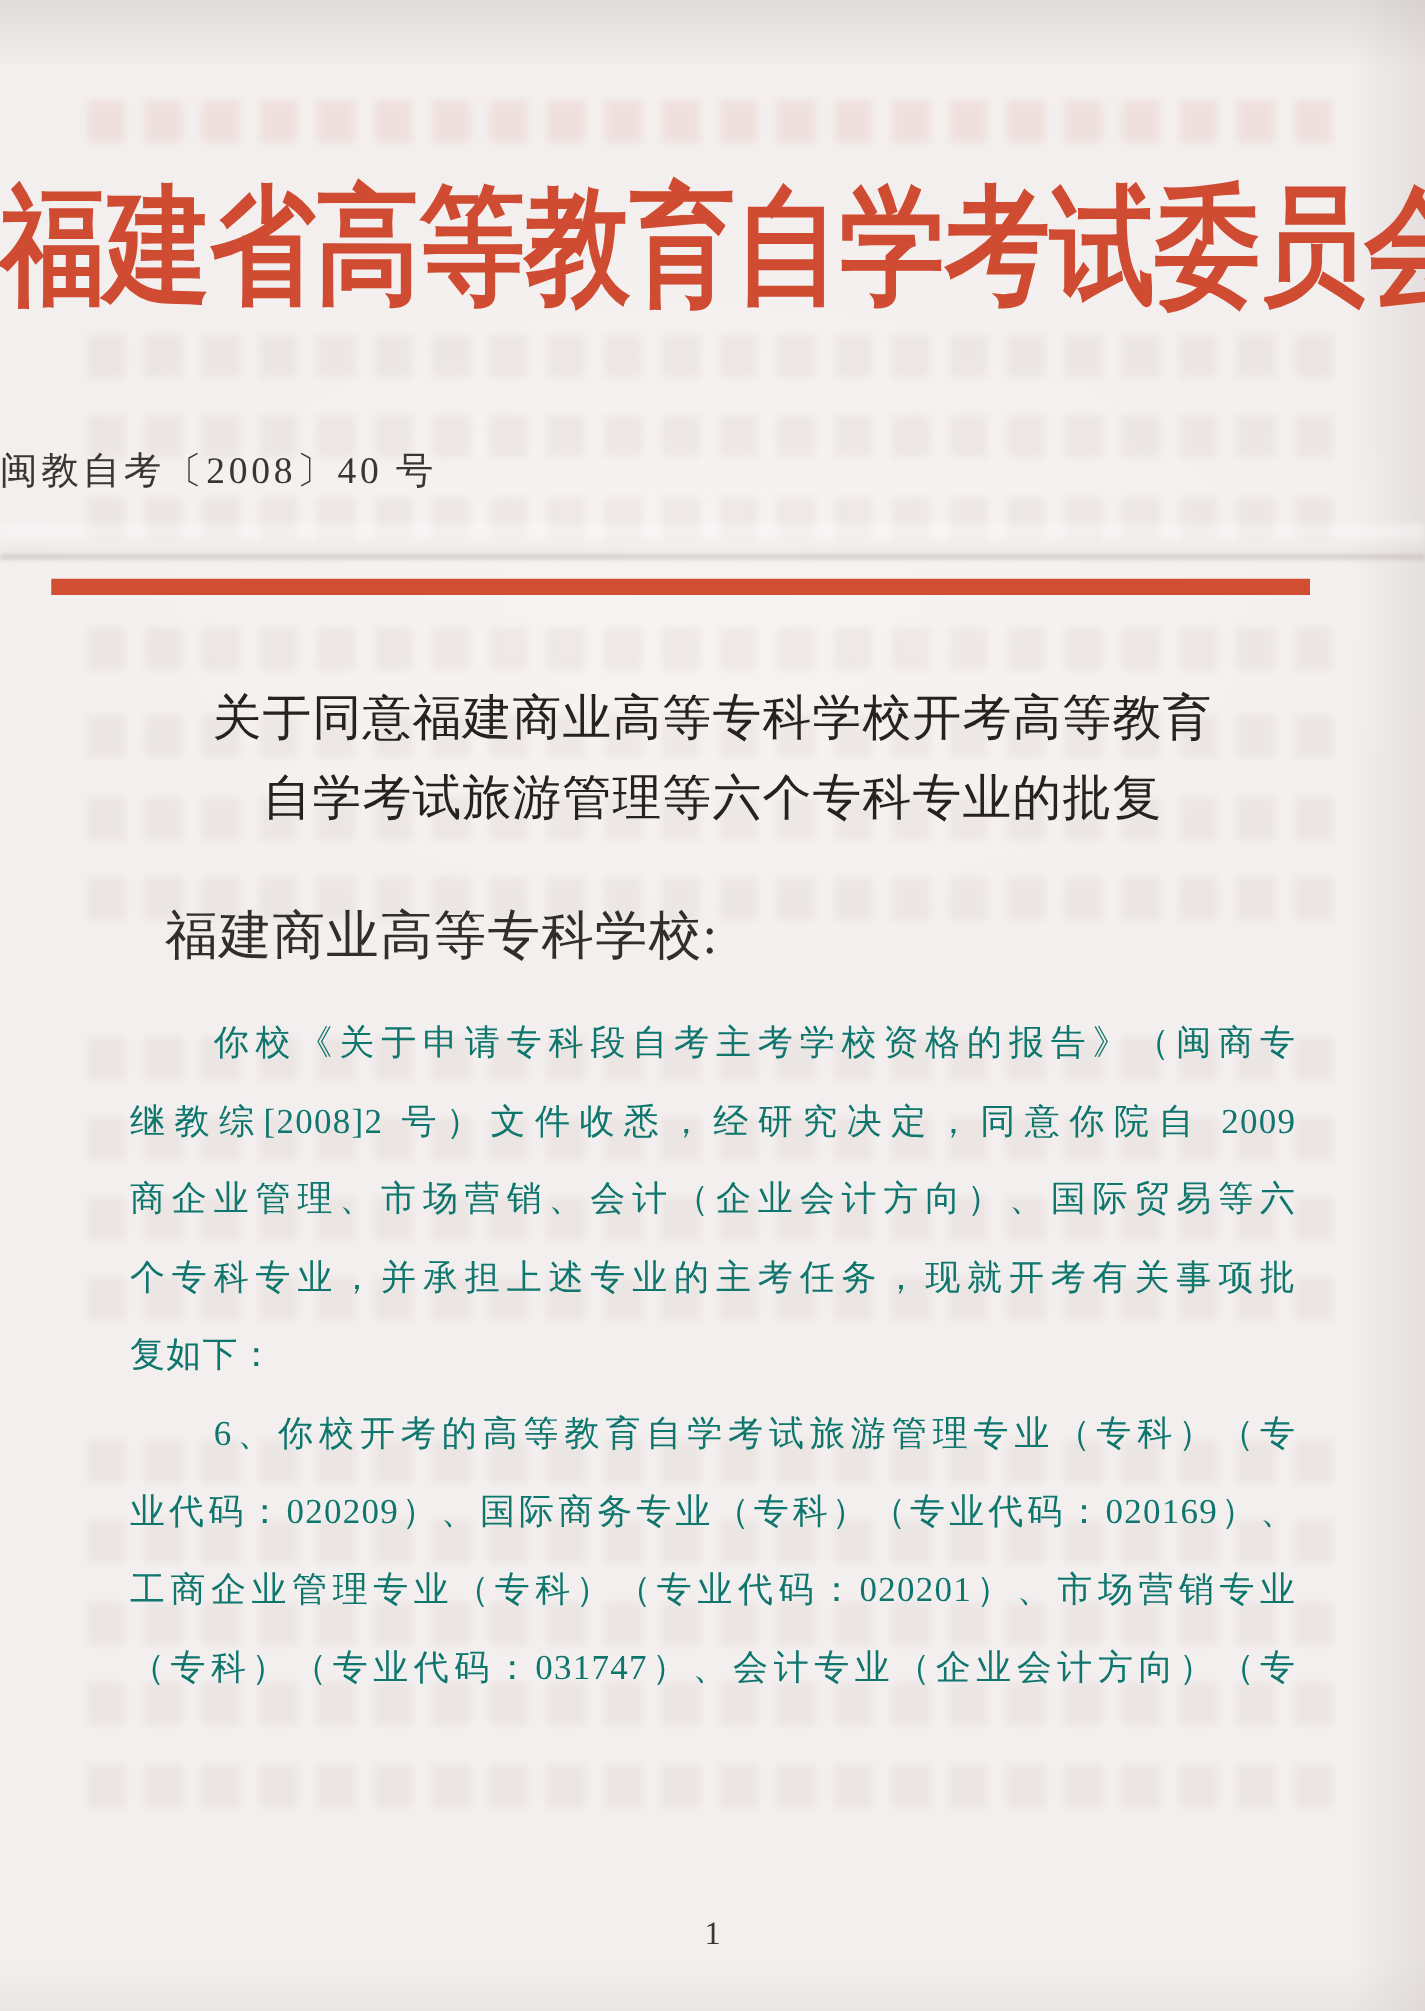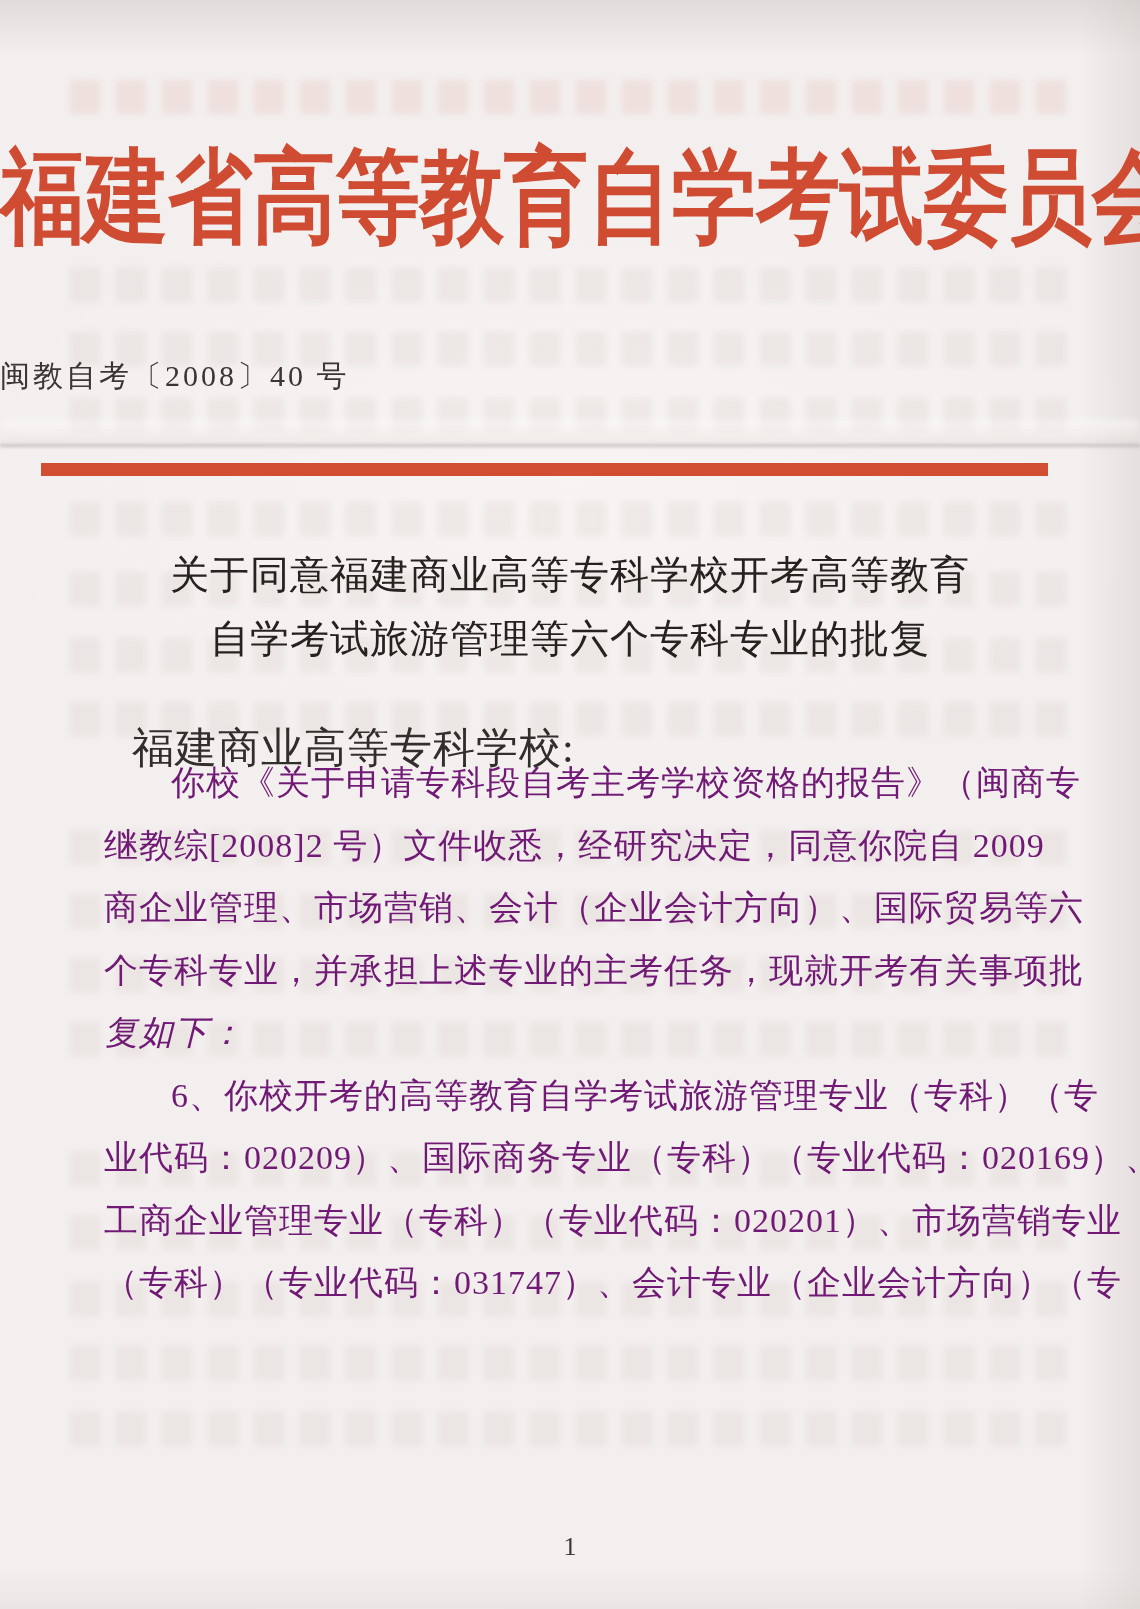--- a/index.html
+++ b/index.html
@@ -112,35 +112,35 @@
     position: absolute;
     top: 720px;
     left: 104px;
     font-size: 42px;
     letter-spacing: 1px;
     color: #322e2c;
     margin-left: 28px;
   }
   .body-text {
     position: absolute;
-    top: 752px;
+    top: 804px;
     left: 104px;
     width: 933px;
-    font-size: 34px;
+    font-size: 28px;
     line-height: 62.5px;
-    color: #701a75;
+    color: #0f766e;
   }
   .bline {
     text-align: justify;
     text-align-last: justify;
     letter-spacing: 1px;
     white-space: nowrap;
   }
   .bline.indent { padding-left: 67px; }
-  .bline.short  { text-align-last: left; white-space: normal; font-style: italic; }
+  .bline.short  { text-align-last: left; white-space: normal; }
   .page-number {
     position: absolute;
     top: 1532px;
     left: 0;
     width: 100%;
     text-align: center;
     font-size: 26px;
     color: #3a3634;
   }
 </style>

